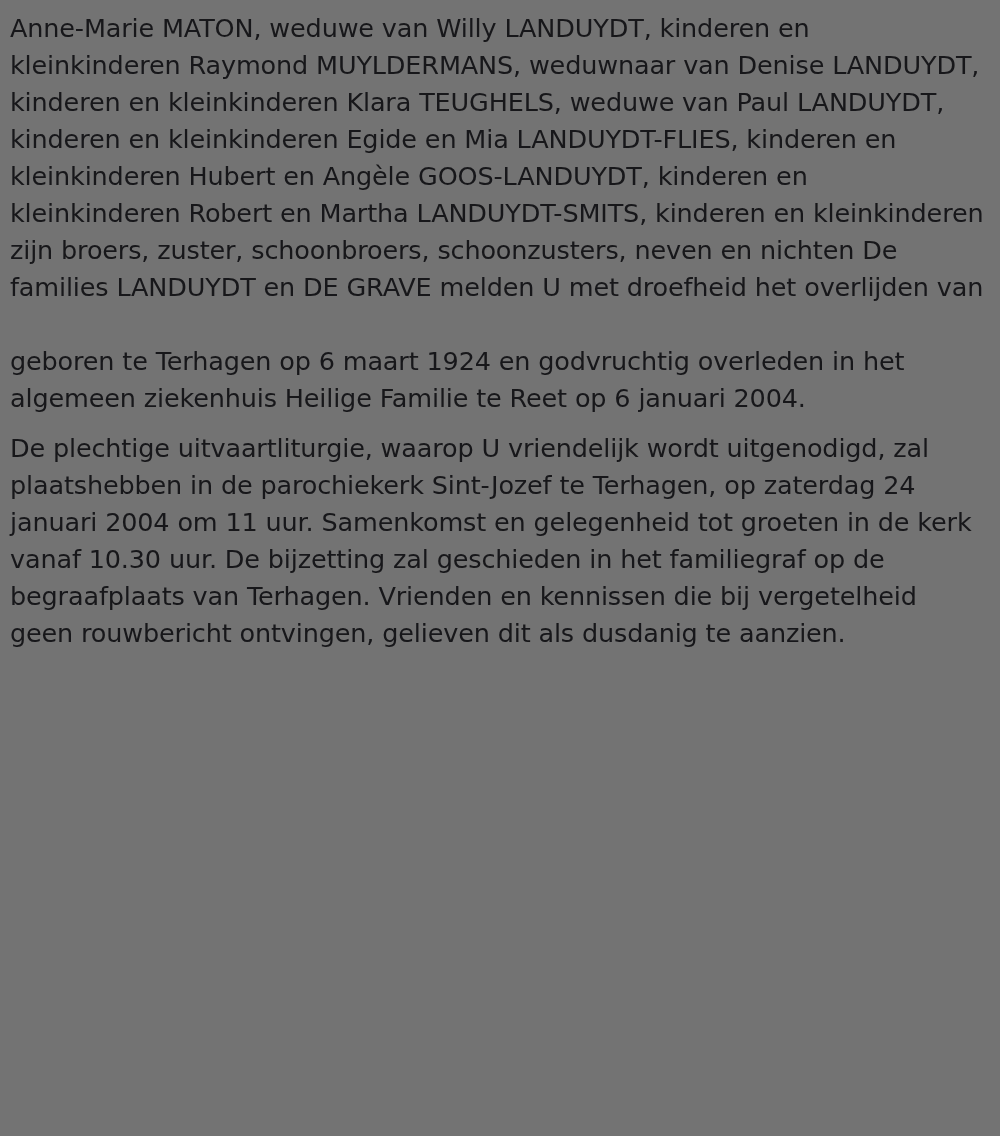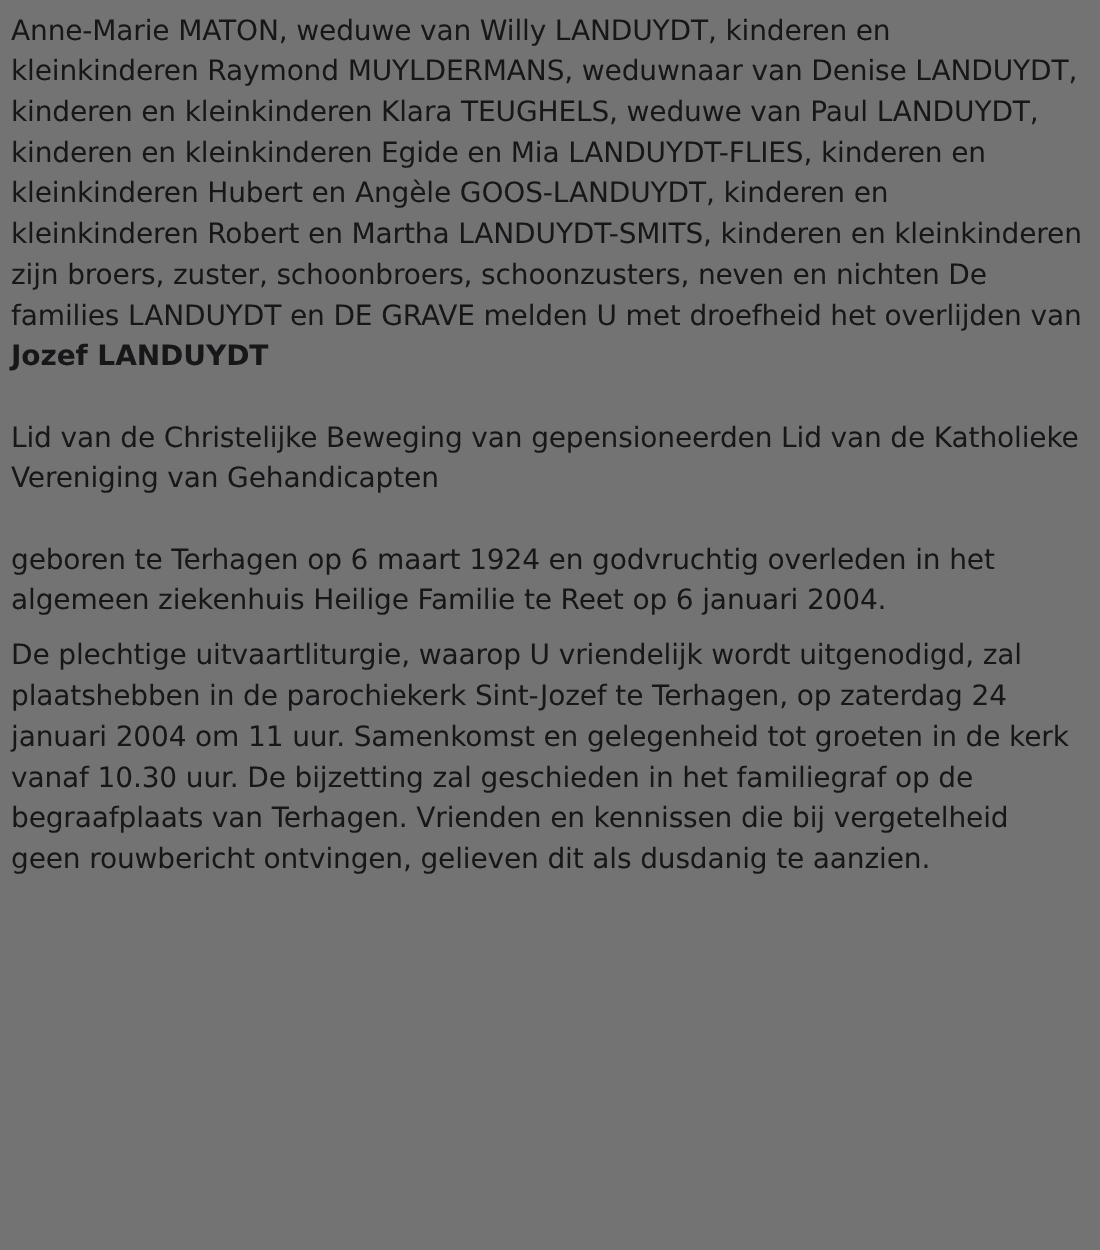--- a/index.html
+++ b/index.html
@@ -42,22 +42,20 @@
     margin: 0;
   }
 </style>
 </head>
 <body>
 
 <div class="page">
 
   <p class="para">Anne-Marie MATON, weduwe van Willy LANDUYDT, kinderen en kleinkinderen Raymond MUYLDERMANS, weduwnaar van Denise LANDUYDT, kinderen en kleinkinderen Klara TEUGHELS, weduwe van Paul LANDUYDT, kinderen en kleinkinderen Egide en Mia LANDUYDT-FLIES, kinderen en kleinkinderen Hubert en Angèle GOOS-LANDUYDT, kinderen en kleinkinderen Robert en Martha LANDUYDT-SMITS, kinderen en kleinkinderen zijn broers, zuster, schoonbroers, schoonzusters, neven en nichten De families LANDUYDT en DE GRAVE melden U met droefheid het overlijden van</p>
 
-  <p class="name gap-medium">Jozef LANDUYDT</p>
 
-  <p class="para gap-medium">Lid van de Christelijke Beweging van gepensioneerden Lid van de Katholieke Vereniging van Gehandicapten</p>
 
   <p class="para gap-medium">geboren te Terhagen op 6 maart 1924 en godvruchtig overleden in het algemeen ziekenhuis Heilige Familie te Reet op 6 januari 2004.</p>
 
   <p class="para gap-small">De plechtige uitvaartliturgie, waarop U vriendelijk wordt uitgenodigd, zal plaatshebben in de parochiekerk Sint-Jozef te Terhagen, op zaterdag 24 januari 2004 om 11 uur. Samenkomst en gelegenheid tot groeten in de kerk vanaf 10.30 uur. De bijzetting zal geschieden in het familiegraf op de begraafplaats van Terhagen. Vrienden en kennissen die bij vergetelheid geen rouwbericht ontvingen, gelieven dit als dusdanig te aanzien.</p>
 
 
 </div>
 
 </body></html>

